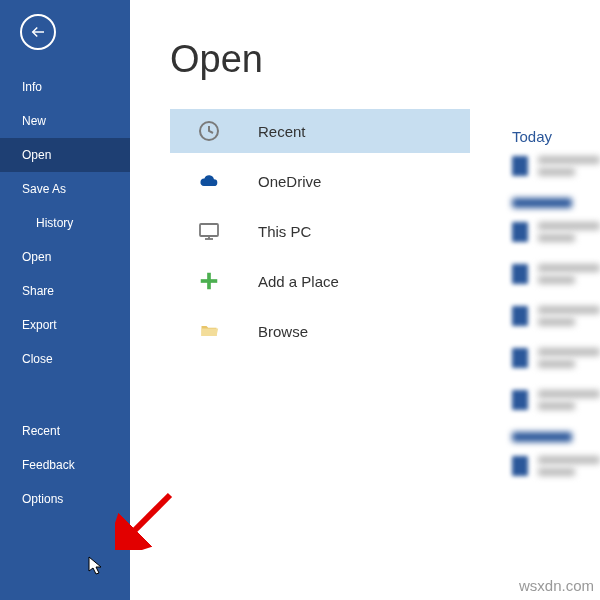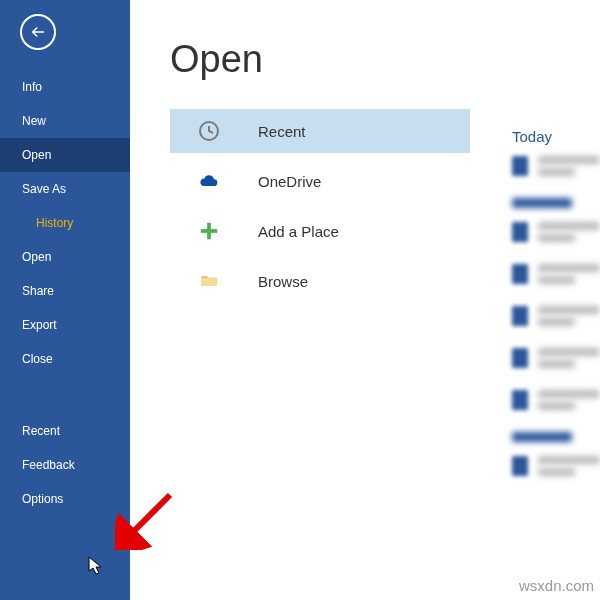--- a/index.html
+++ b/index.html
@@ -12,21 +12,21 @@
       width: 36px; height: 36px; border: 2px solid #fff; border-radius: 50%;
       margin-left: 20px; margin-bottom: 20px;
       display: flex; align-items: center; justify-content: center;
       cursor: pointer;
     }
     .back-btn svg { width: 18px; height: 18px; }
     .nav-item {
       padding: 10px 22px; font-size: 12px; cursor: pointer; color: #fff;
     }
     .nav-item.active { background: #1e3f73; }
-    .nav-item.disabled { color: #eab308; padding-left: 36px; }
+    .nav-item.disabled { color: #ffffff; padding-left: 36px; }
     .nav-gap { height: 38px; }
     .main {
       position: absolute; left: 130px; right: 0; top: 0; bottom: 0;
       background: #fff; padding: 38px 0 0 40px;
     }
     .page-title { font-size: 38px; font-weight: 300; color: #333; margin-bottom: 28px; }
     .locations { width: 300px; }
     .loc-item {
       display: flex; align-items: center; height: 44px; padding-left: 26px;
       gap: 36px; font-size: 15px; color: #333; margin-bottom: 6px; cursor: pointer;
@@ -89,20 +89,30 @@
     <div class="loc-item">
       <span class="icon-slot">
         <svg viewBox="0 0 24 24" width="26" height="20">
           <path fill="#0f4f9e" d="M6 18h12a4 4 0 0 0 0-8 6 6 0 0 0-11.5-1A4.5 4.5 0 0 0 6 18z"></path>
         </svg>
       </span>
       <span>OneDrive</span>
     </div>
     <div class="loc-item">
       <span class="icon-slot">
+        <svg viewBox="0 0 24 24" width="24" height="24" fill="none" stroke="#7a7a7a" stroke-width="1.8">
+          <rect x="3" y="5" width="18" height="12" rx="1"></rect>
+            <line x1="8" y1="20" x2="16" y2="20"></line>
+            <line x1="12" y1="17" x2="12" y2="20"></line>
+        </svg>
+      </span>
+      <span>This PC</span>
+    </div>
+    <div class="loc-item">
+      <span class="icon-slot">
         <svg viewBox="0 0 24 24" width="22" height="22">
           <rect x="10" y="3" width="4" height="18" fill="#4caf50"></rect>
             <rect x="3" y="10" width="18" height="4" fill="#4caf50"></rect>
         </svg>
       </span>
       <span>Add a Place</span>
     </div>
     <div class="loc-item">
       <span class="icon-slot">
         <svg viewBox="0 0 24 24" width="24" height="20">

